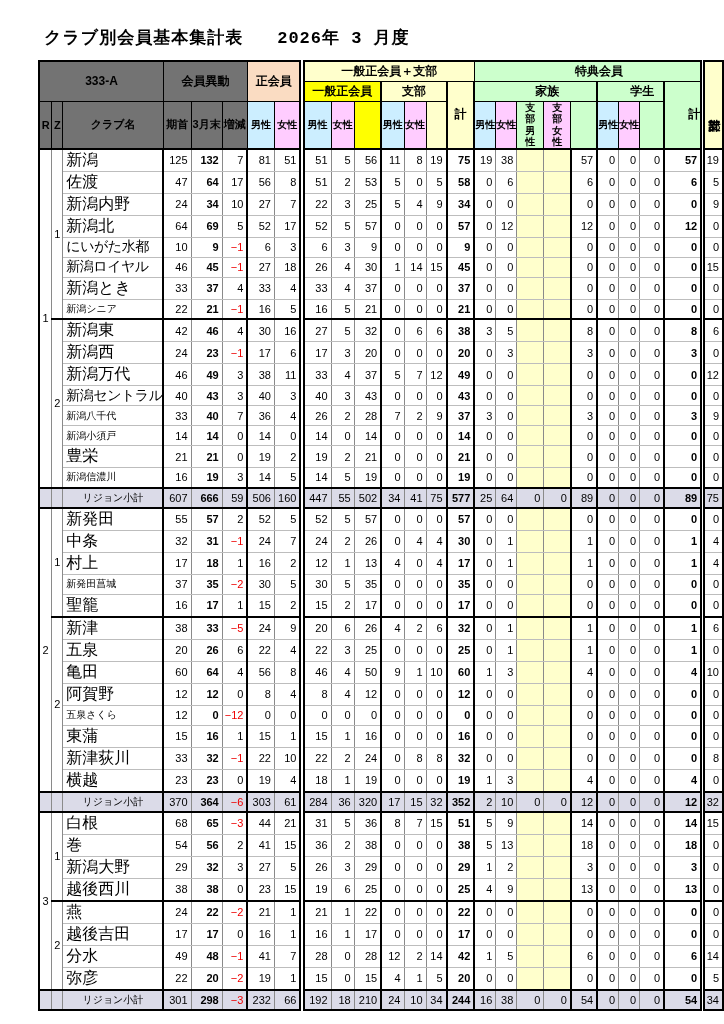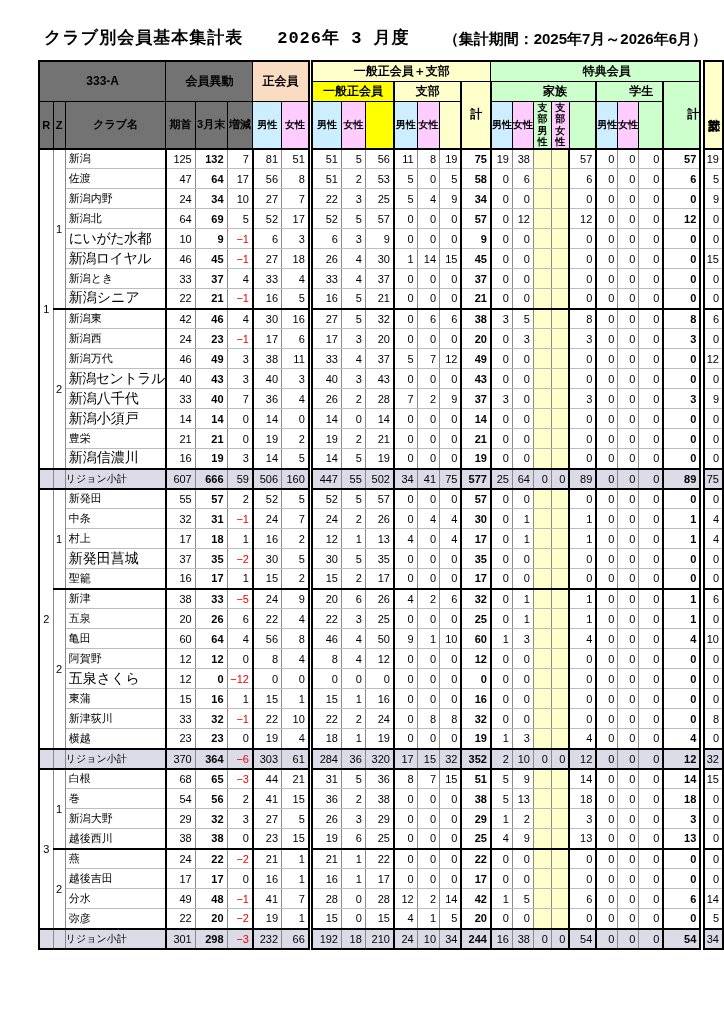--- a/index.html
+++ b/index.html
@@ -22,43 +22,43 @@
   thead th {
     border:1px solid #000; font-weight:bold; font-size:12px;
     text-align:center; vertical-align:middle; padding:0;
   }
   thead tr.hr1 th { height:20px; }
   thead tr.hr2 th { height:20px; }
   thead tr.hr3 th { height:25px; font-size:10px; }
   thead tr.hr3 th.lab { font-size:11px; }
   thead tr.hr1 th:not(.gap), thead th.vcell { border-top:2px solid #000; }
   thead tr.hr3 th:not(.gap), thead th.rs2, thead th.vcell { border-bottom:2px solid #000; }
-  th.tiny { font-size:7px; line-height:1.15; word-break:break-all; white-space:normal; padding:0 1px; font-weight:bold; }
+  th.tiny { font-size:7px; line-height:1.15; word-break:break-all; white-space:normal; padding:0 8px; font-weight:bold; }
   th.vcell span { writing-mode:vertical-rl; text-orientation:upright; display:inline-block; font-size:12px; line-height:1.15; }
 
   
   .lav   { background:#737373; }
   .peach { background:#fadcc2; }
   .ly    { background:#ffffcc; }
   .yel   { background:#ffff00; }
   .lg    { background:#ccffcc;padding-left:23px; }
   .blu   { background:#cceeff; }
   .pnk   { background:#ffccff; }
   .cream { background:#ffffcc; }
 
   
   tbody td {
     border-right:1px solid #8a8a8a; border-bottom:1px solid #bdbdbd; border-left:1px solid #8a8a8a;
     font-size:11px; height:20px; vertical-align:middle;
   }
   td.num { text-align:right; padding-right:3px; }
-  td.name { text-align:left; padding-left:3px; font-size:11px; border-right:2px solid #000; }
-  td.name.sm { font-size:14px; }
+  td.name { text-align:left; padding-left:3px; font-size:16px; border-right:2px solid #000; }
+  td.name.sm { font-size:10px; }
   td.name.xs { font-size:14px; letter-spacing:-0.5px; }
-  td.name.sub { font-size:10px; text-align:left; padding-left:0; }
+  td.name.sub { font-size:10px; text-align:center; padding-left:0; }
   td.rz { text-align:center; font-size:11px; background:#fff; }
   .bold { font-weight:bold; }
   .neg  { color:#ee0000; }
 
   .bl2 { border-left:2px solid #000 !important; }
   .br2 { border-right:2px solid #000 !important; }
 
   .gap, thead th.gap { border:none !important; background:#fff !important; }
 
   tr.region-start td:not(.gap) { border-top:2px solid #000; }
@@ -68,21 +68,20 @@
     background:#dbdbe8;
   }
 </style>
 </head>
 <body>
 
 <div class="page">
   <div class="title-row">
     <span class="title-main">クラブ別会員基本集計表</span>
     <span class="title-month">2026年 3 月度</span>
-    <span class="title-period">（集計期間：2025年7月～2026年6月）</span>
   </div>
 
   <table>
     <colgroup>
       <col style="width:16px">
         <col style="width:14px">
         <col style="width:82px">
       <col style="width:32px">
         <col style="width:33px">
         <col style="width:27px">

